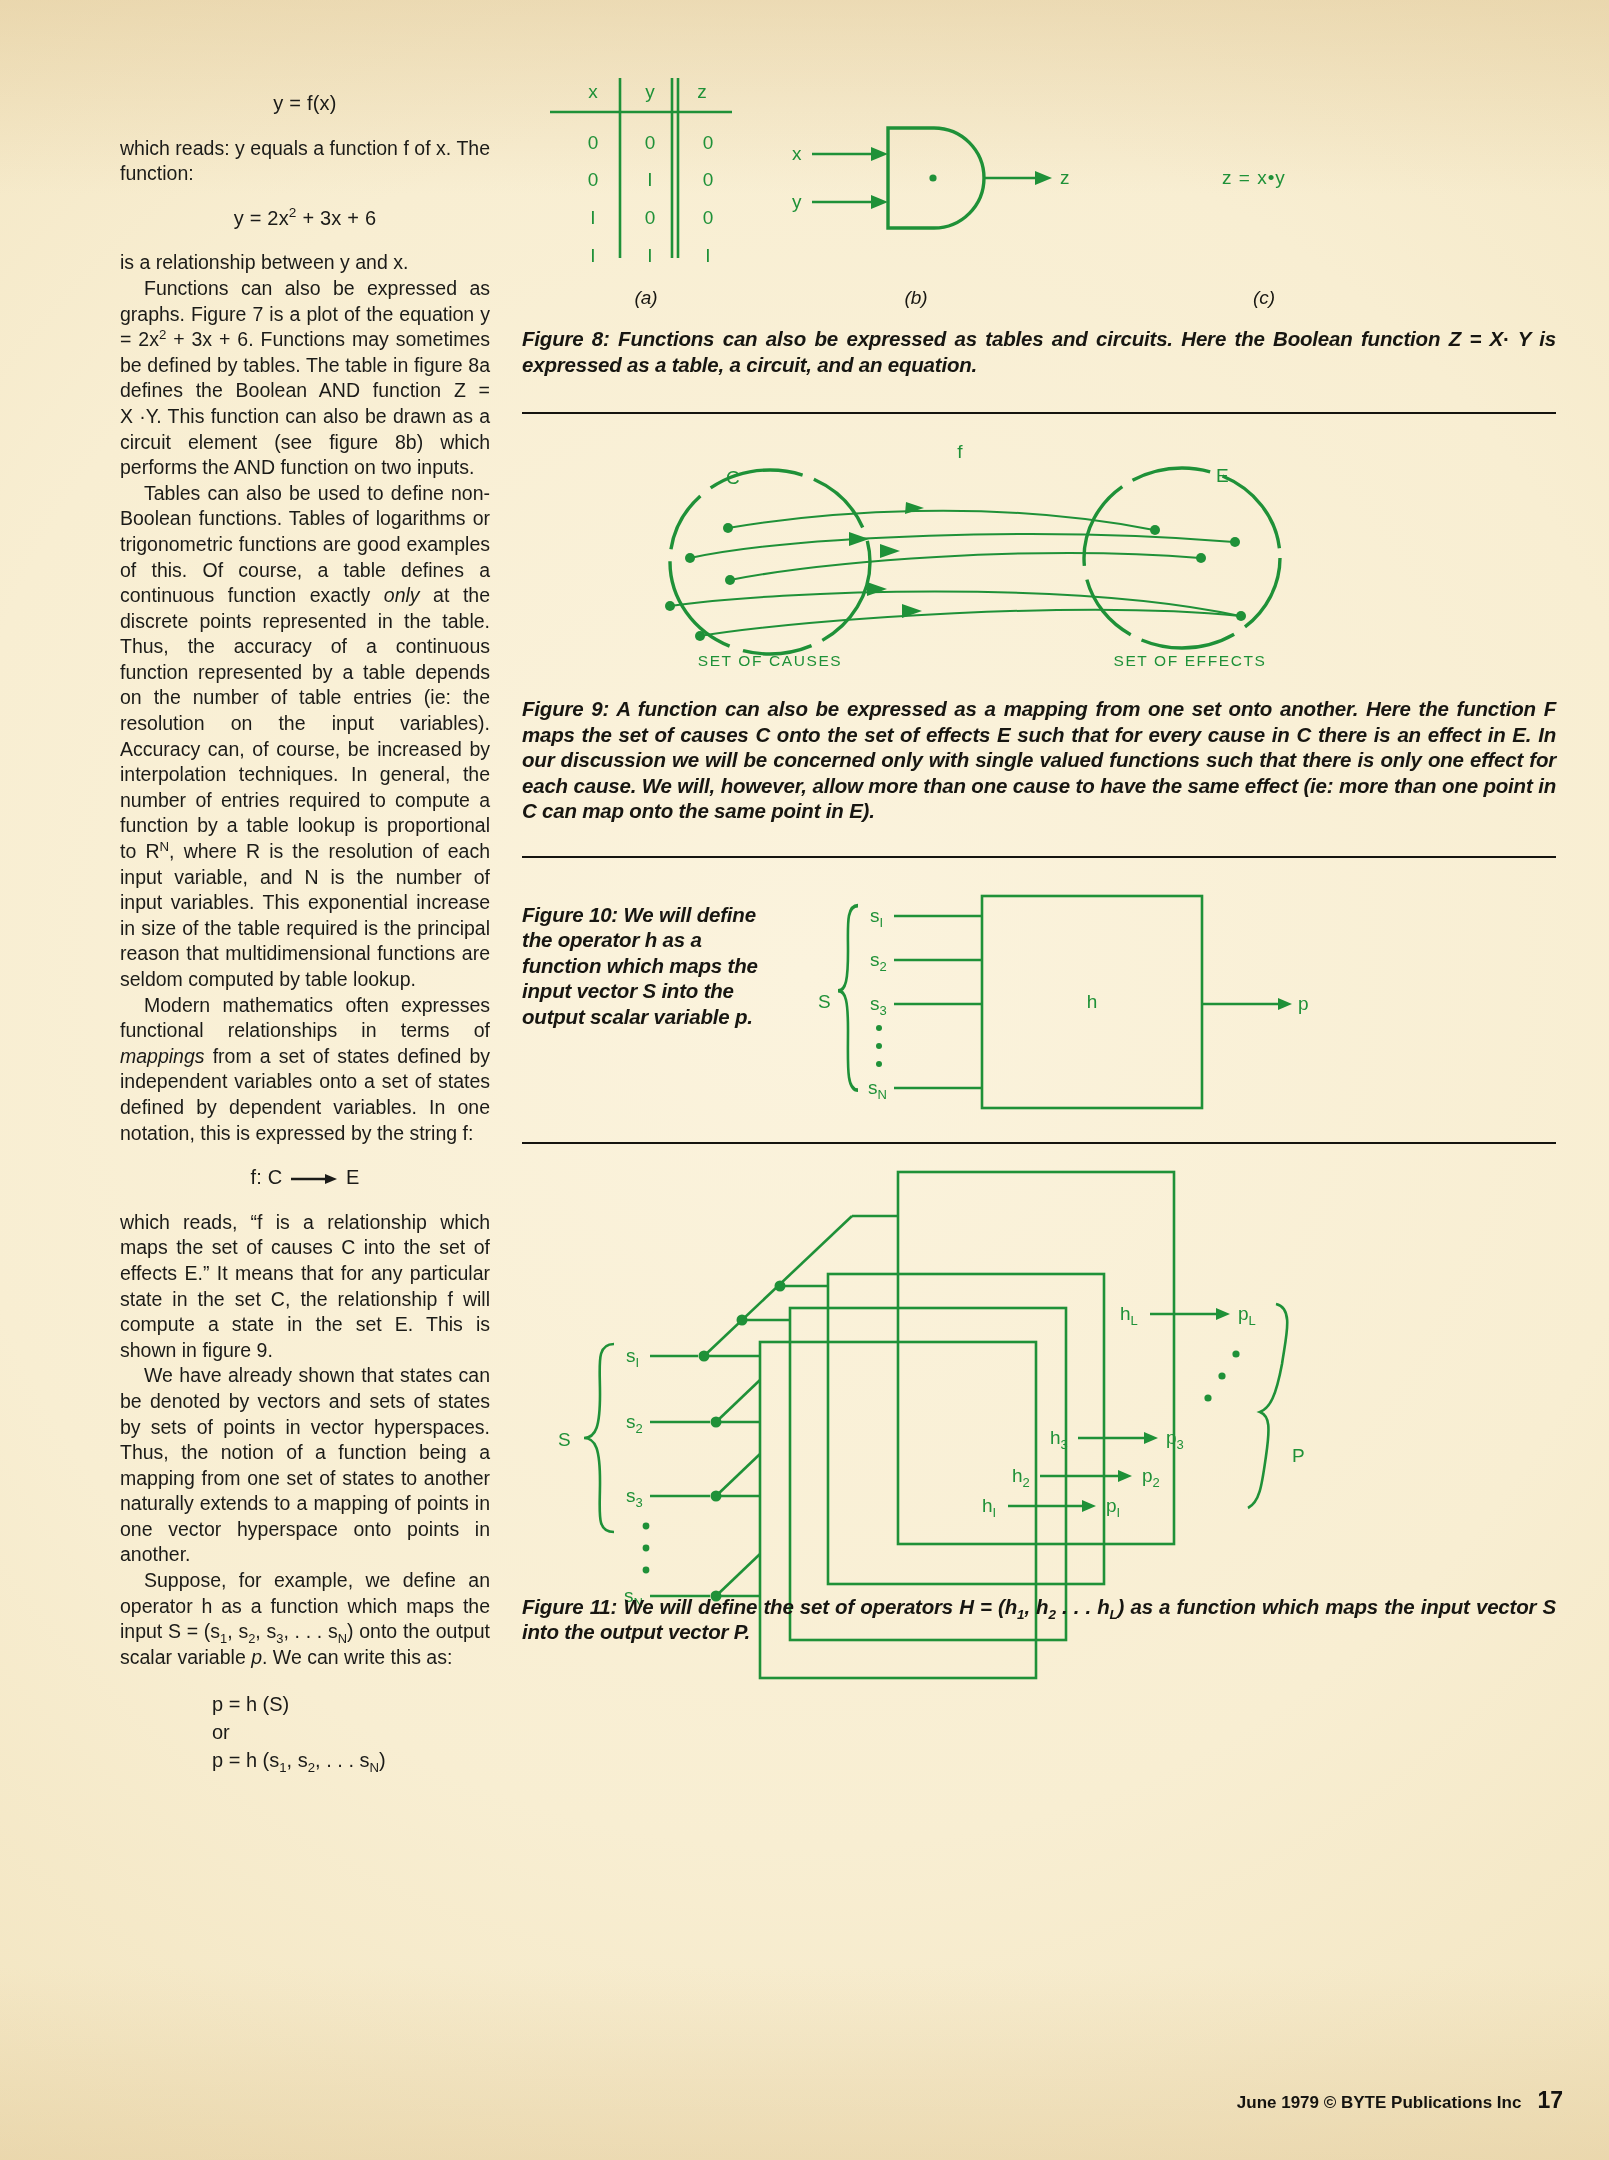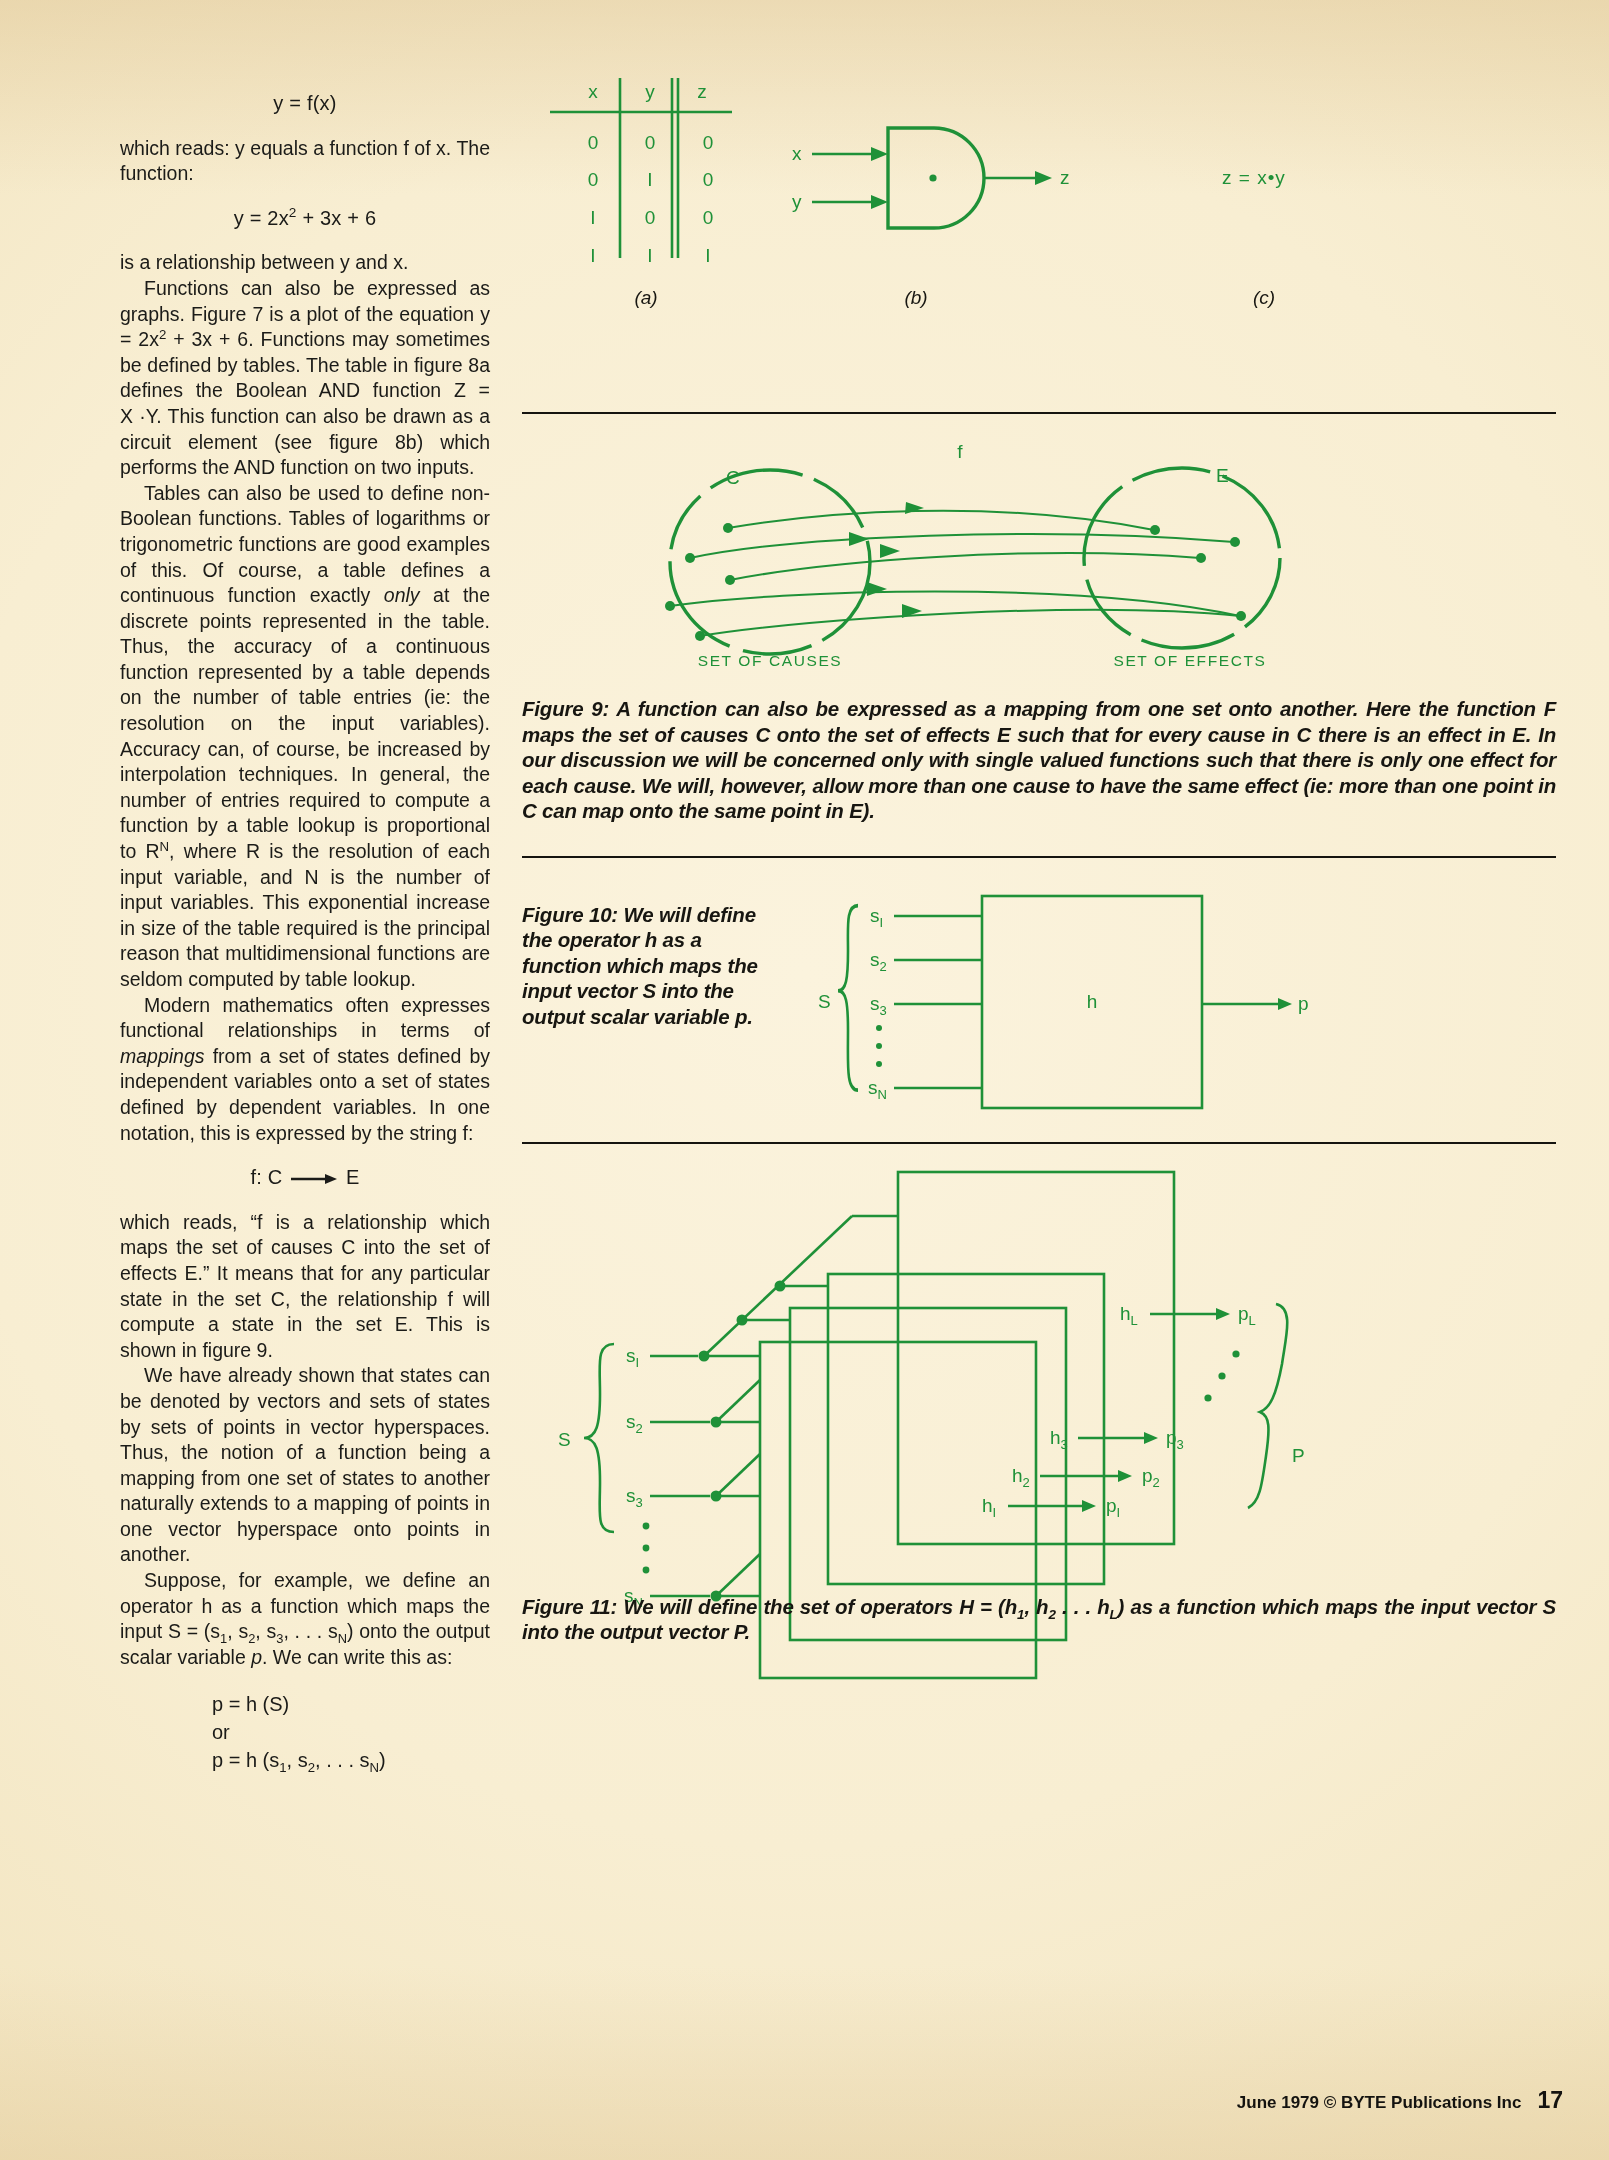--- a/index.html
+++ b/index.html
@@ -168,20 +168,24 @@
           <polygon class="fl" points="513,99 530,106 513,113"></polygon>
           <text class="glabel" x="538" y="112">z</text>
         </g>
 
         <text class="glabel" x="700" y="112" style="font-size:19px;letter-spacing:1px;">z = x•y</text>
 
         <text class="glabel-it" x="124" y="232" text-anchor="middle">(a)</text>
         <text class="glabel-it" x="394" y="232" text-anchor="middle">(b)</text>
         <text class="glabel-it" x="742" y="232" text-anchor="middle">(c)</text>
       </svg>
+      <div class="figcap" style="position:absolute;left:0;top:254px;width:1034px;">
+        <span>Figure 8: Functions can also be expressed as tables and circuits. Here the</span>
+        <span>Boolean function Z = X</span><span class="r">·</span><span> Y is expressed as a table, a circuit, and an equation.</span>
+      </div>
     </div>
 
     <div class="rule" style="margin-top:10px;"></div>
 
     <div style="position:relative;margin-top:26px;">
       <svg width="1034" height="230" viewBox="0 0 1034 230">
 
         <ellipse class="stth" cx="248" cy="122" rx="100" ry="92" stroke-dasharray="96 12 70 14 110 12 62 13"></ellipse>
         <ellipse class="stth" cx="660" cy="118" rx="98" ry="90" stroke-dasharray="80 13 96 12 72 14 92 12"></ellipse>
 

